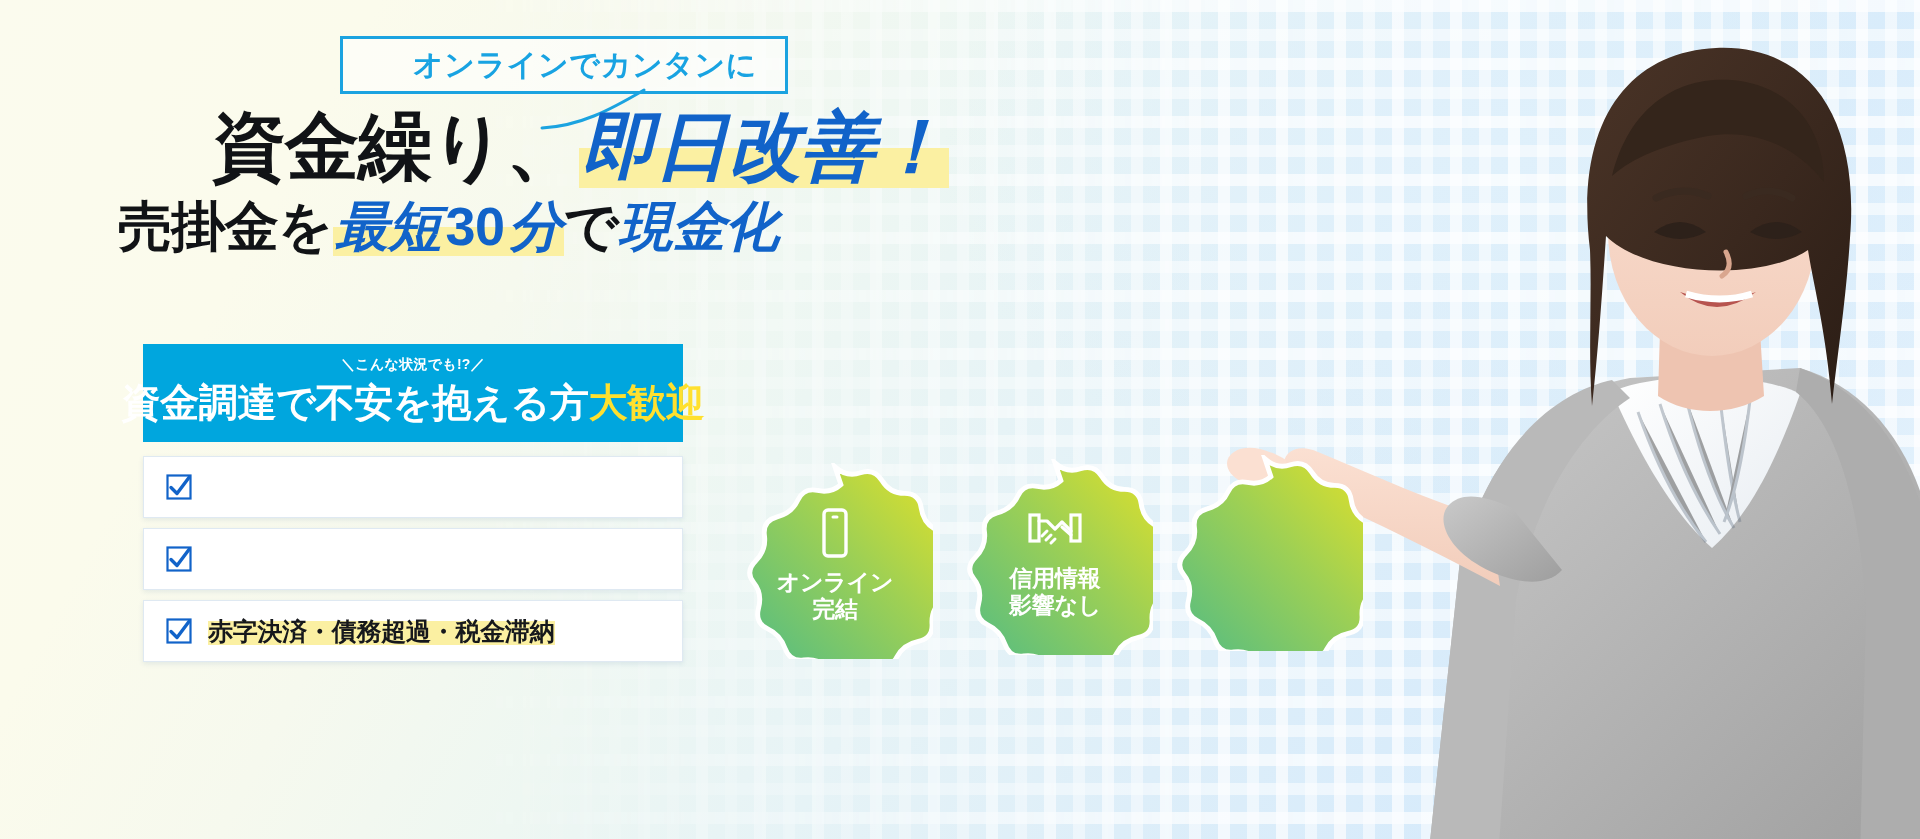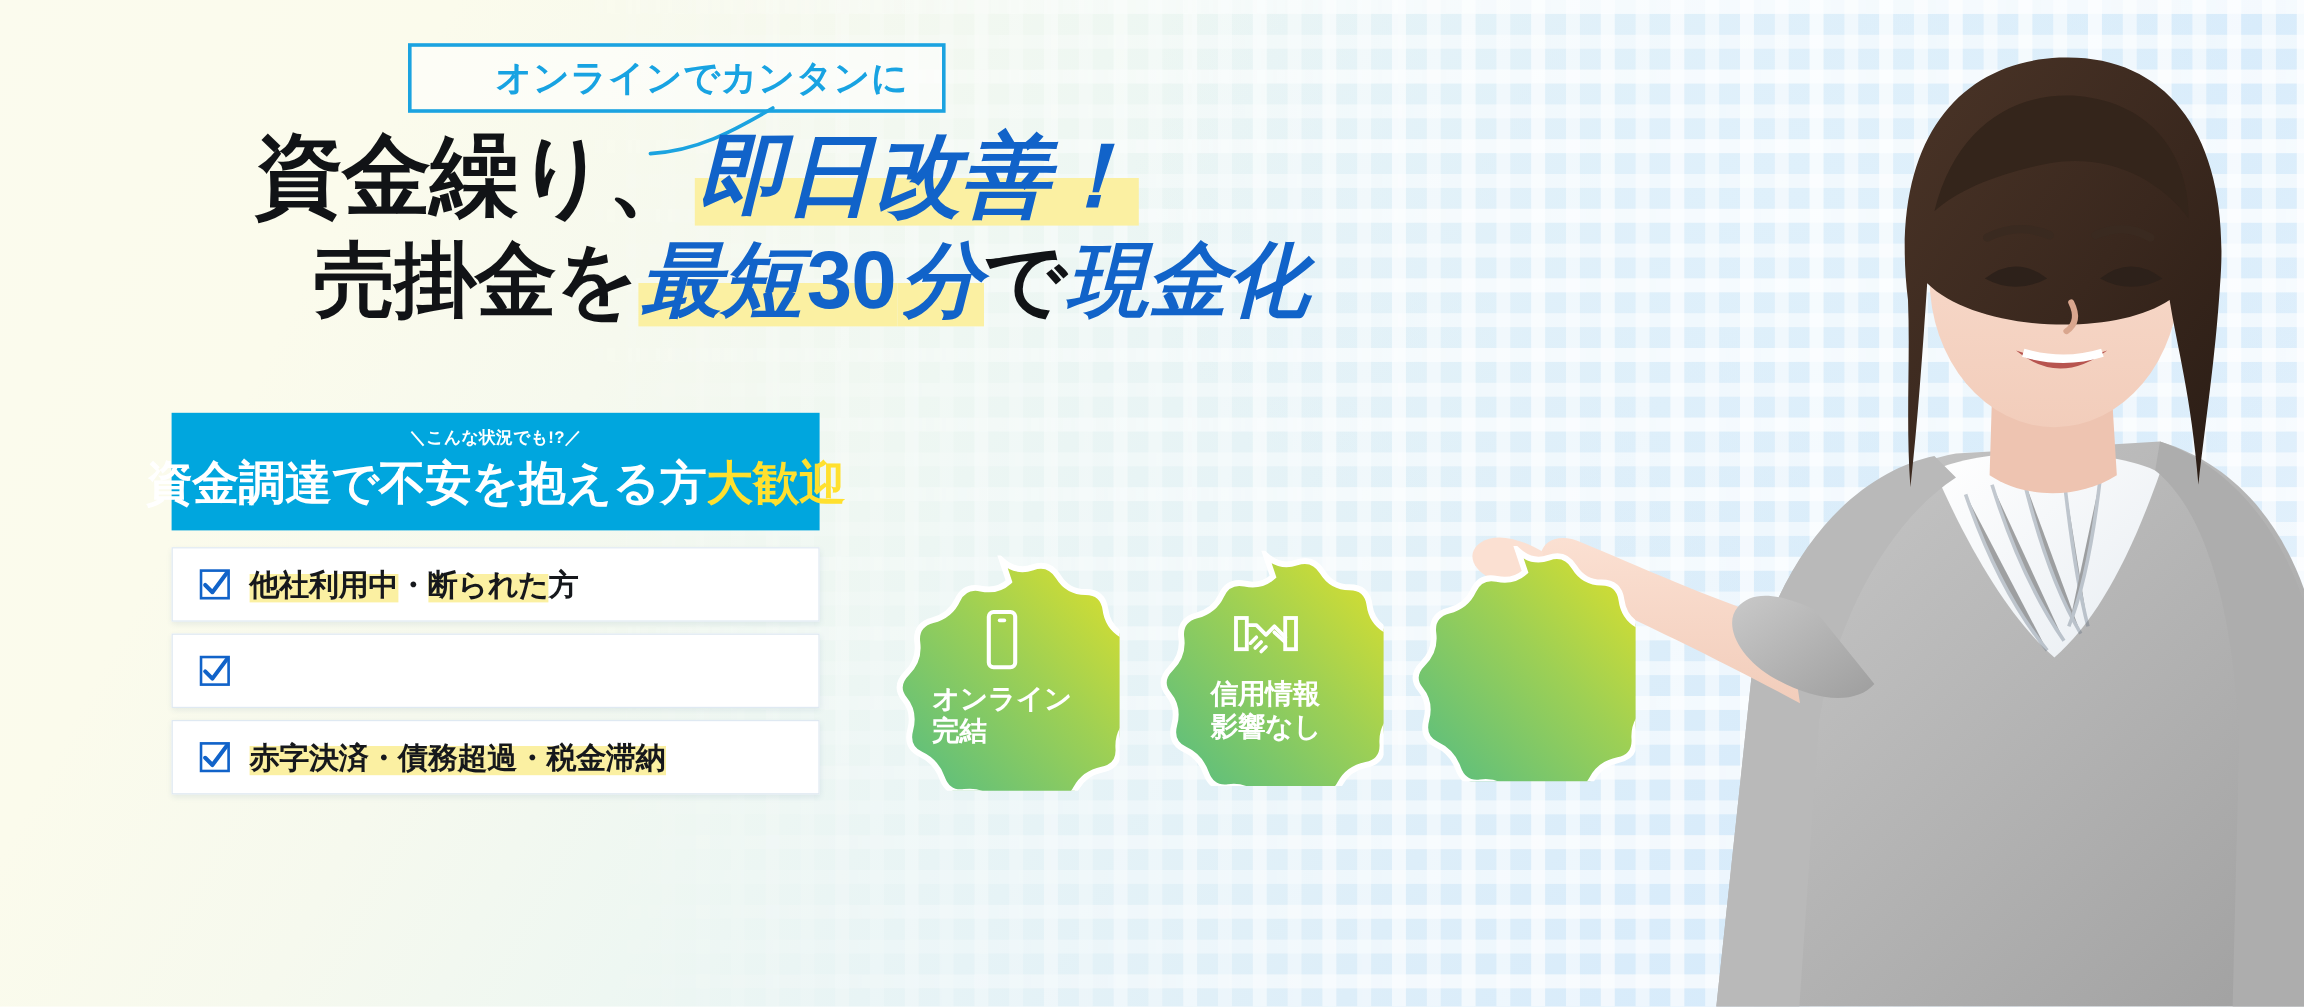--- a/index.html
+++ b/index.html
@@ -76,24 +76,23 @@
     white-space: nowrap;
     font-weight: 800;
     line-height: 1.06;
     letter-spacing: -0.012em;
   }
   .hl-line.l1 {
     font-size: 74px;
     padding-left: 102px;
   }
   .hl-line.l2 {
-    font-size: 68px;
+    font-size: 54px;
     margin-top: 12px;
     padding-left: 8px;
-    text-align: right;
   }
   .ink   { color: #111316; }
   .blue  { color: #1163c9; font-style: italic; }
   .mark  {
     background: linear-gradient(to bottom, rgba(255,243,150,0) 52%, #fbf0a2 52%, #fbf0a2 100%);
     padding: 0 2px;
   }
   .num {
     color: #1163c9;
     font-family: "Liberation Sans", sans-serif;
@@ -196,21 +195,21 @@
     justify-content: center;
     gap: 8px;
     padding-top: 6px;
   }
   .badge-icon { width: 56px; height: 56px; }
   .badge-label {
     color: #ffffff;
     font-size: 23px;
     font-weight: 800;
     line-height: 1.18;
-    text-align: left;
+    text-align: center;
     letter-spacing: -.01em;
     white-space: pre-line;
   }
 </style>
 </head>
 <body>
 
 <div class="stage">
 
   <div class="dot-grid"></div>
@@ -306,21 +305,20 @@
     </div>
   </div>
 
   <div class="checklist">
 
     <div class="check-row">
       <svg class="check-box" viewBox="0 0 26 26" aria-hidden="true">
         <rect x="1.5" y="1.5" width="23" height="23" fill="#fff" stroke="#1163c9" stroke-width="2.2"></rect>
         <path d="M5 13.5 L11 19.5 L23 3.5" stroke="#1163c9" stroke-width="3.4" fill="none" stroke-linecap="round" stroke-linejoin="round"></path>
       </svg>
-      <span class="check-label"><span class="mk">他社利用中</span><span>・</span><span class="mk">断られた</span><span>方</span></span>
     </div>
 
     <div class="check-row">
       <svg class="check-box" viewBox="0 0 26 26" aria-hidden="true">
         <rect x="1.5" y="1.5" width="23" height="23" fill="#fff" stroke="#1163c9" stroke-width="2.2"></rect>
         <path d="M5 13.5 L11 19.5 L23 3.5" stroke="#1163c9" stroke-width="3.4" fill="none" stroke-linecap="round" stroke-linejoin="round"></path>
       </svg>
     </div>
 
     <div class="check-row">

